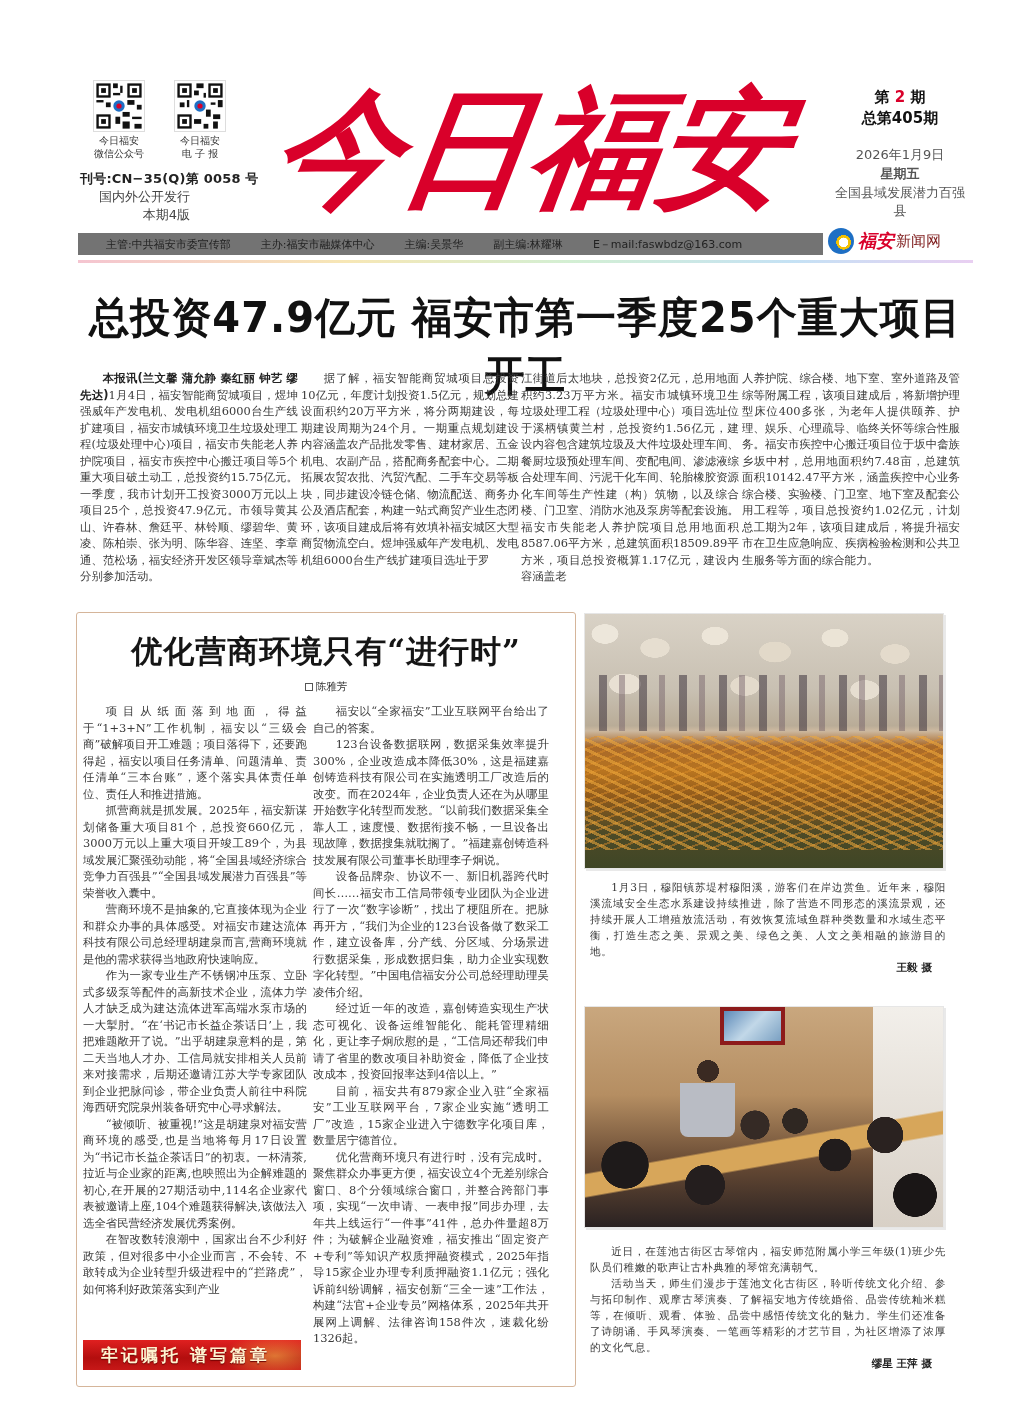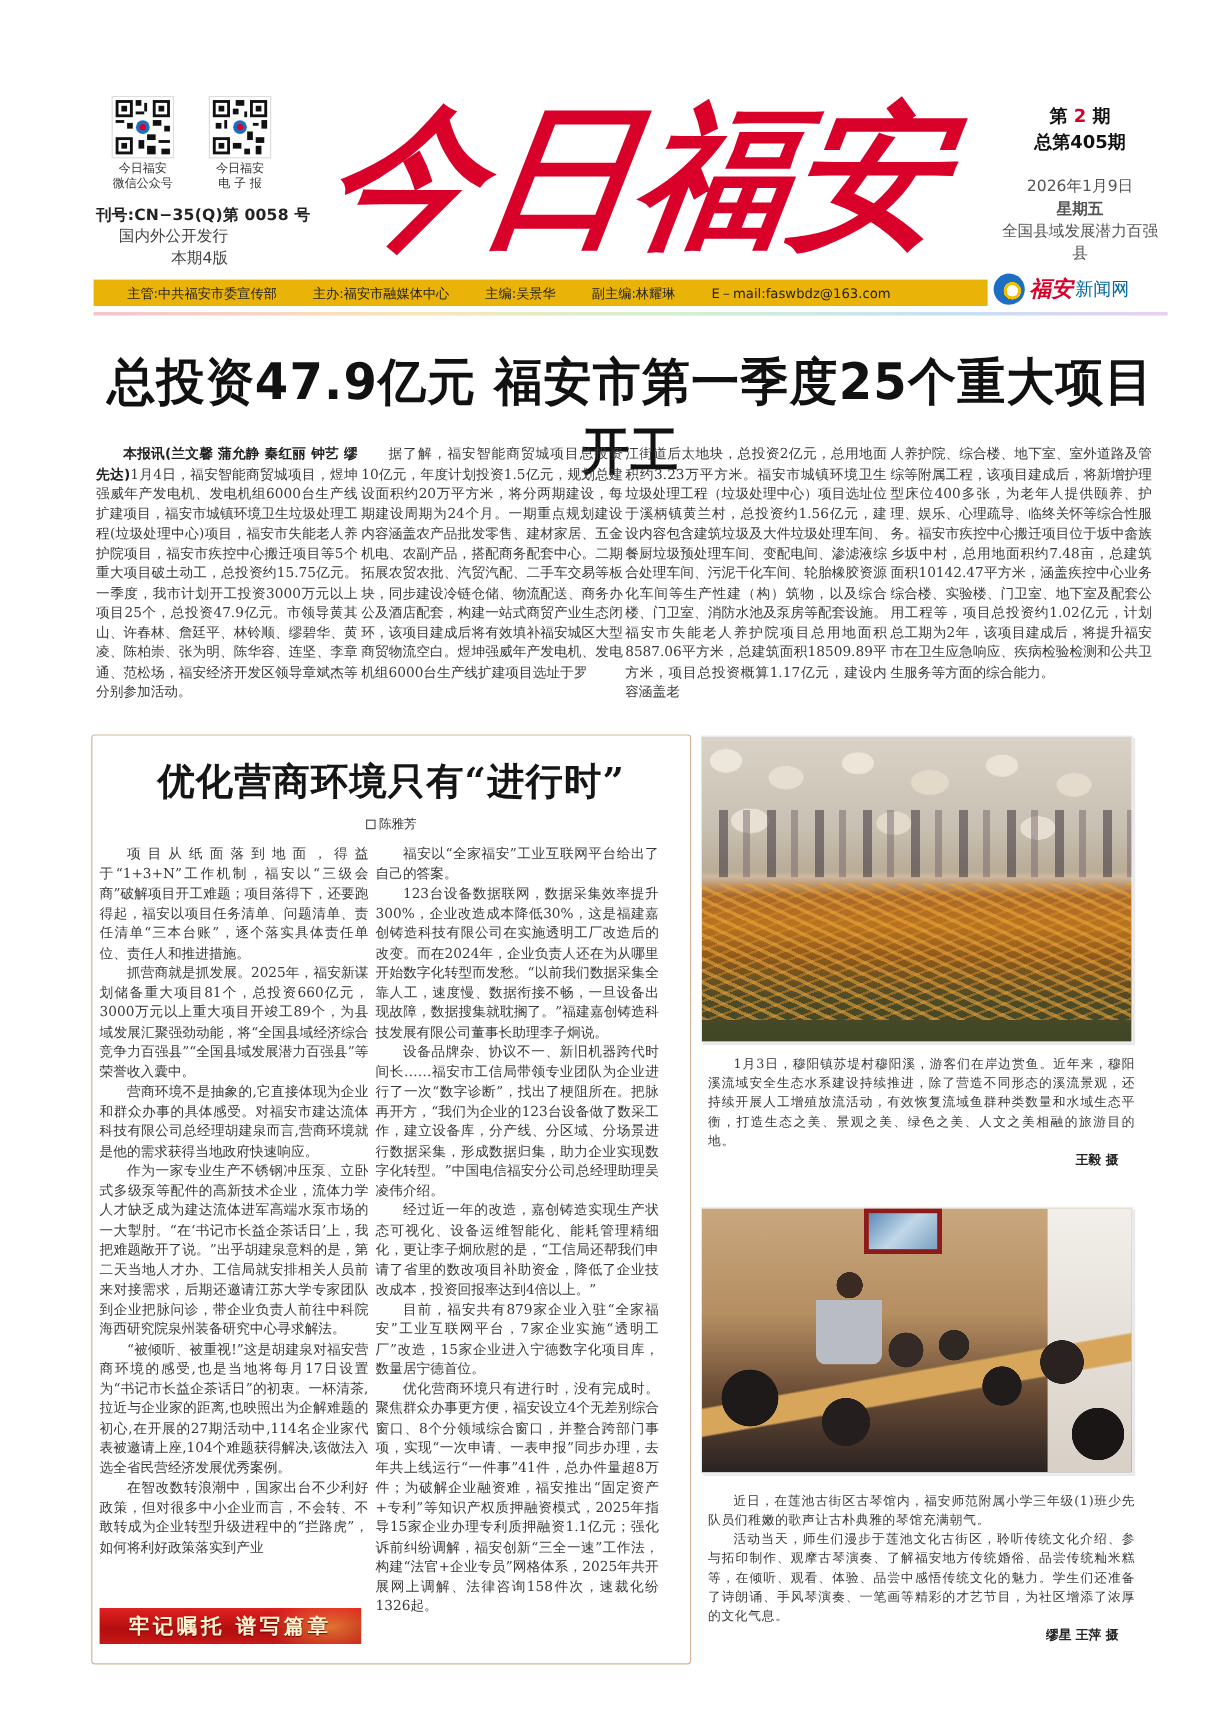--- a/index.html
+++ b/index.html
@@ -17,27 +17,27 @@
     position: absolute; top: 12px; font-family: "DejaVu Serif", serif; font-size: 128px; line-height: 140px;
     color: #d9002a; font-weight: bold; font-style: italic; transform: skewX(-8deg);
   }
   .issue { position: absolute; left: 835px; width: 130px; text-align: center; }
   .issue-num { top: 88px; font-size: 15px; font-weight: bold; color: #111; }
   .issue-num b { color: #d9002a; }
   .issue-total { top: 109px; font-size: 15px; font-weight: bold; color: #111; }
   .issue-date, .issue-week, .issue-lunar { font-size: 13px; color: #555; }
   .issue-date { top: 146px; } .issue-week { top: 165px; } .issue-lunar { top: 184px; }
 
-  .info-bar { position: absolute; left: 78px; top: 233px; width: 745px; height: 22px; background: #eab308; display: flex; align-items: center; font-size: 11px; color: #222; }
+  .info-bar { position: absolute; left: 78px; top: 233px; width: 745px; height: 22px; background: #737373; display: flex; align-items: center; font-size: 11px; color: #222; }
   .info-bar span { margin-left: 30px; white-space: nowrap; }
   .info-bar span:first-child { margin-left: 28px; }
   .netlogo { position: absolute; left: 828px; top: 226px; width: 150px; height: 30px; display: flex; align-items: center; }
   .netlogo .swirl { width: 26px; height: 26px; border-radius: 50%; background: radial-gradient(circle at 60% 55%, #ffffff 0 22%, #f3c000 23% 34%, #1e6fc4 35% 100%); margin-right: 4px; }
   .netlogo .brand { font-family: "DejaVu Serif", serif; font-style: italic; font-weight: bold; color: #d9002a; font-size: 18px; }
-  .netlogo .suffix { font-size: 15px; color: #0369a1; margin-left: 2px; }
+  .netlogo .suffix { font-size: 15px; color: #7f1d1d; margin-left: 2px; }
   .rainbow { position: absolute; left: 78px; top: 260px; width: 895px; height: 3px; background: linear-gradient(90deg, #f2b6c5, #f5e1a3 30%, #c8ebc8 55%, #b6daf2 80%, #e3c3ee); opacity: 0.8; }
 
   
   .headline { position: absolute; left: 78px; top: 292px; width: 895px; text-align: center; font-size: 40px; font-weight: bold; color: #111; letter-spacing: 1px; transform: scaleY(1.05); }
 
   
   .col { position: absolute; font-family: "DejaVu Serif", "Liberation Serif", serif; font-size: 11.4px; line-height: 16.5px; color: #3a3a3a; text-align: justify; }
   .col p { text-indent: 2em; }
   .col p.noindent { text-indent: 0; }
   .col .lead-bold { font-family: "DejaVu Sans", sans-serif; font-weight: bold; color: #222; }
@@ -46,21 +46,21 @@
   .top3 { left: 521px; top: 370px; width: 218px; }
   .top4 { left: 742px; top: 370px; width: 218px; text-indent: 0; }
 
   
   .box { position: absolute; left: 76px; top: 612px; width: 500px; height: 775px; border: 1.5px solid #d5b59a; border-top-width: 1.5px; border-radius: 3px; background: #fff; }
   .box-title { position: absolute; left: 0; top: 18px; width: 100%; text-align: center; font-family: "DejaVu Serif", serif; font-weight: bold; font-size: 31px; color: #151515; letter-spacing: 1px; }
   .byline { position: absolute; left: 0; top: 67px; width: 100%; text-align: center; font-size: 10.5px; color: #333; }
   .byline .sq { display: inline-block; width: 8px; height: 8px; border: 1px solid #555; margin-right: 3px; vertical-align: -1px; }
   .bcol1 { left: 6px; top: 90px; width: 224px; }
   .bcol2 { left: 236px; top: 90px; width: 236px; }
-  .banner { position: absolute; left: 6px; top: 727px; width: 218px; height: 30px; background: linear-gradient(180deg, #e02020 0%, #b30e0e 60%, #c71818 100%); display: flex; align-items: center; justify-content: center; overflow: hidden; }
+  .banner { position: absolute; left: 6px; top: 727px; width: 218px; height: 30px; background: linear-gradient(180deg, #e02020 0%, #b30e0e 60%, #c71818 100%); display: flex; align-items: center; overflow: hidden; padding-left: 18px; }
   .banner::before { content: ""; position: absolute; right: -10px; top: -6px; width: 90px; height: 44px; background: radial-gradient(ellipse at 60% 50%, rgba(255,200,80,0.55), rgba(255,200,80,0) 70%); }
   .banner span { position: relative; font-family: "DejaVu Serif", serif; font-weight: bold; font-size: 17px; color: #fff3d0; letter-spacing: 3px; text-shadow: 0 1px 1px #6a0000; }
 
   
   .photo { position: absolute; border: 1px solid #e6e6e6; box-shadow: 2px 2px 0 #e9e9e9; overflow: hidden; }
   .photo1 { left: 584px; top: 613px; width: 360px; height: 256px; background: linear-gradient(180deg, #d9d2c6 0%, #c8c0b2 30%, #b9ac97 44%, #cdb9a0 46%, #a8692a 52%, #b8741f 62%, #8f5a1c 72%, #4d4a27 86%, #3f4626 100%); }
   .photo1 .rocks { position: absolute; left: 0; top: 0; width: 100%; height: 47%; background:
       radial-gradient(ellipse 22px 16px at 20px 20px, #ede7db 60%, transparent 62%),
       radial-gradient(ellipse 24px 16px at 70px 34px, #e6ded0 60%, transparent 62%),
       radial-gradient(ellipse 22px 15px at 130px 22px, #ece5d8 60%, transparent 62%),

